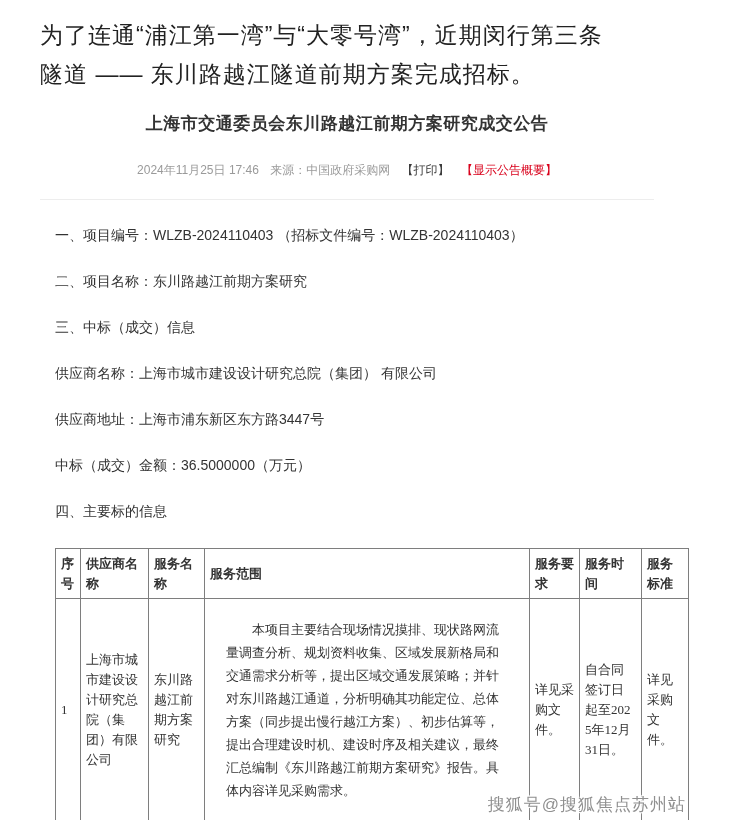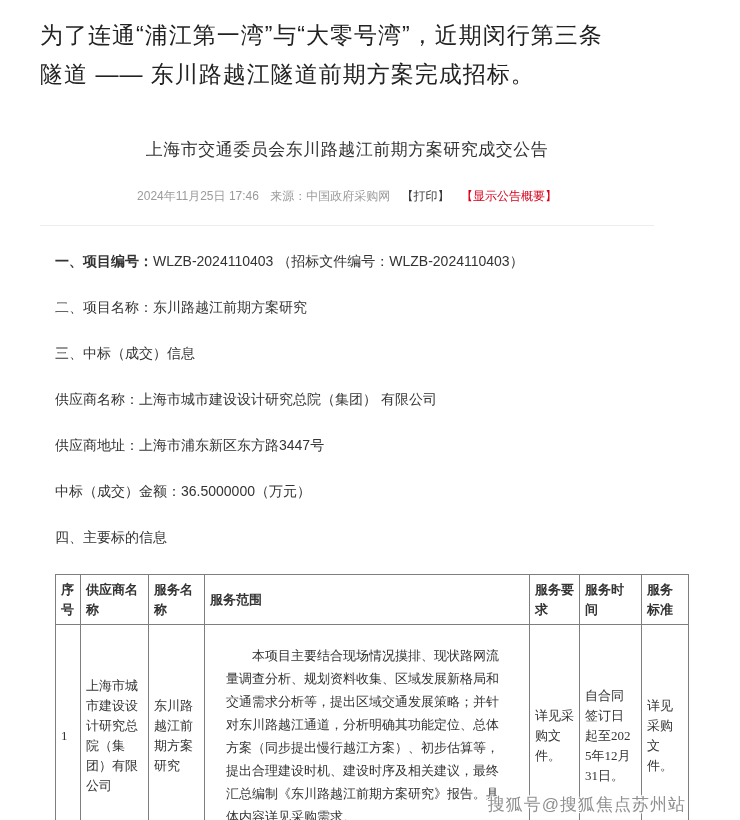--- a/index.html
+++ b/index.html
@@ -3,32 +3,32 @@
 <meta charset="utf-8">
 <style>
   * { box-sizing: border-box; }
   html,body { margin:0; padding:0; background:#ffffff; }
   body { font-family:"Liberation Sans","DejaVu Sans",sans-serif; color:#333; }
   .page { position:relative; width:694px; height:820px; overflow:hidden; background:#fff; }
   .content { padding:0 40px; }
 
   .intro { padding-top:16px; font-size:23px; line-height:39px; color:#222; font-weight:400; letter-spacing:1px; }
 
-  .title { margin-top:44px; text-align:center; font-size:17px; font-weight:400; color:#333; letter-spacing:0.5px; }
+  .title { margin-top:18px; text-align:center; font-size:17px; font-weight:700; color:#333; letter-spacing:0.5px; }
 
   .meta { margin-top:27px; text-align:center; font-size:12px; color:#9a9a9a; }
   .meta span { margin:4px 4px; }
   .meta .print { color:#3a3a3a; cursor:pointer; }
   .meta .summary { color:#d9001b; font-weight:400; cursor:pointer; }
 
   .divider { margin-top:20px; border-bottom:1px solid #ededed; }
 
   .sections { padding-left:15px; padding-top:26px; }
   .sec { margin:0 0 27px 0; font-size:14px; line-height:19px; color:#333; }
-  .sec.lb .lbl { font-weight:700; }
+  .sec.lb .lbl { font-weight:400; }
   .sec.ab { font-weight:400;margin-top:24px; }
 
   .doc-table { border-collapse:collapse; table-layout:fixed; width:633px; margin:6px 0 0 15px;font-family:Liberation Serif, serif; }
   .doc-table th, .doc-table td {
     border:1px solid #7e7e7e;
     font-size:13px; color:#333;
     padding:3px 5px;
     vertical-align:middle;
     text-align:left;
     word-break:break-all;

